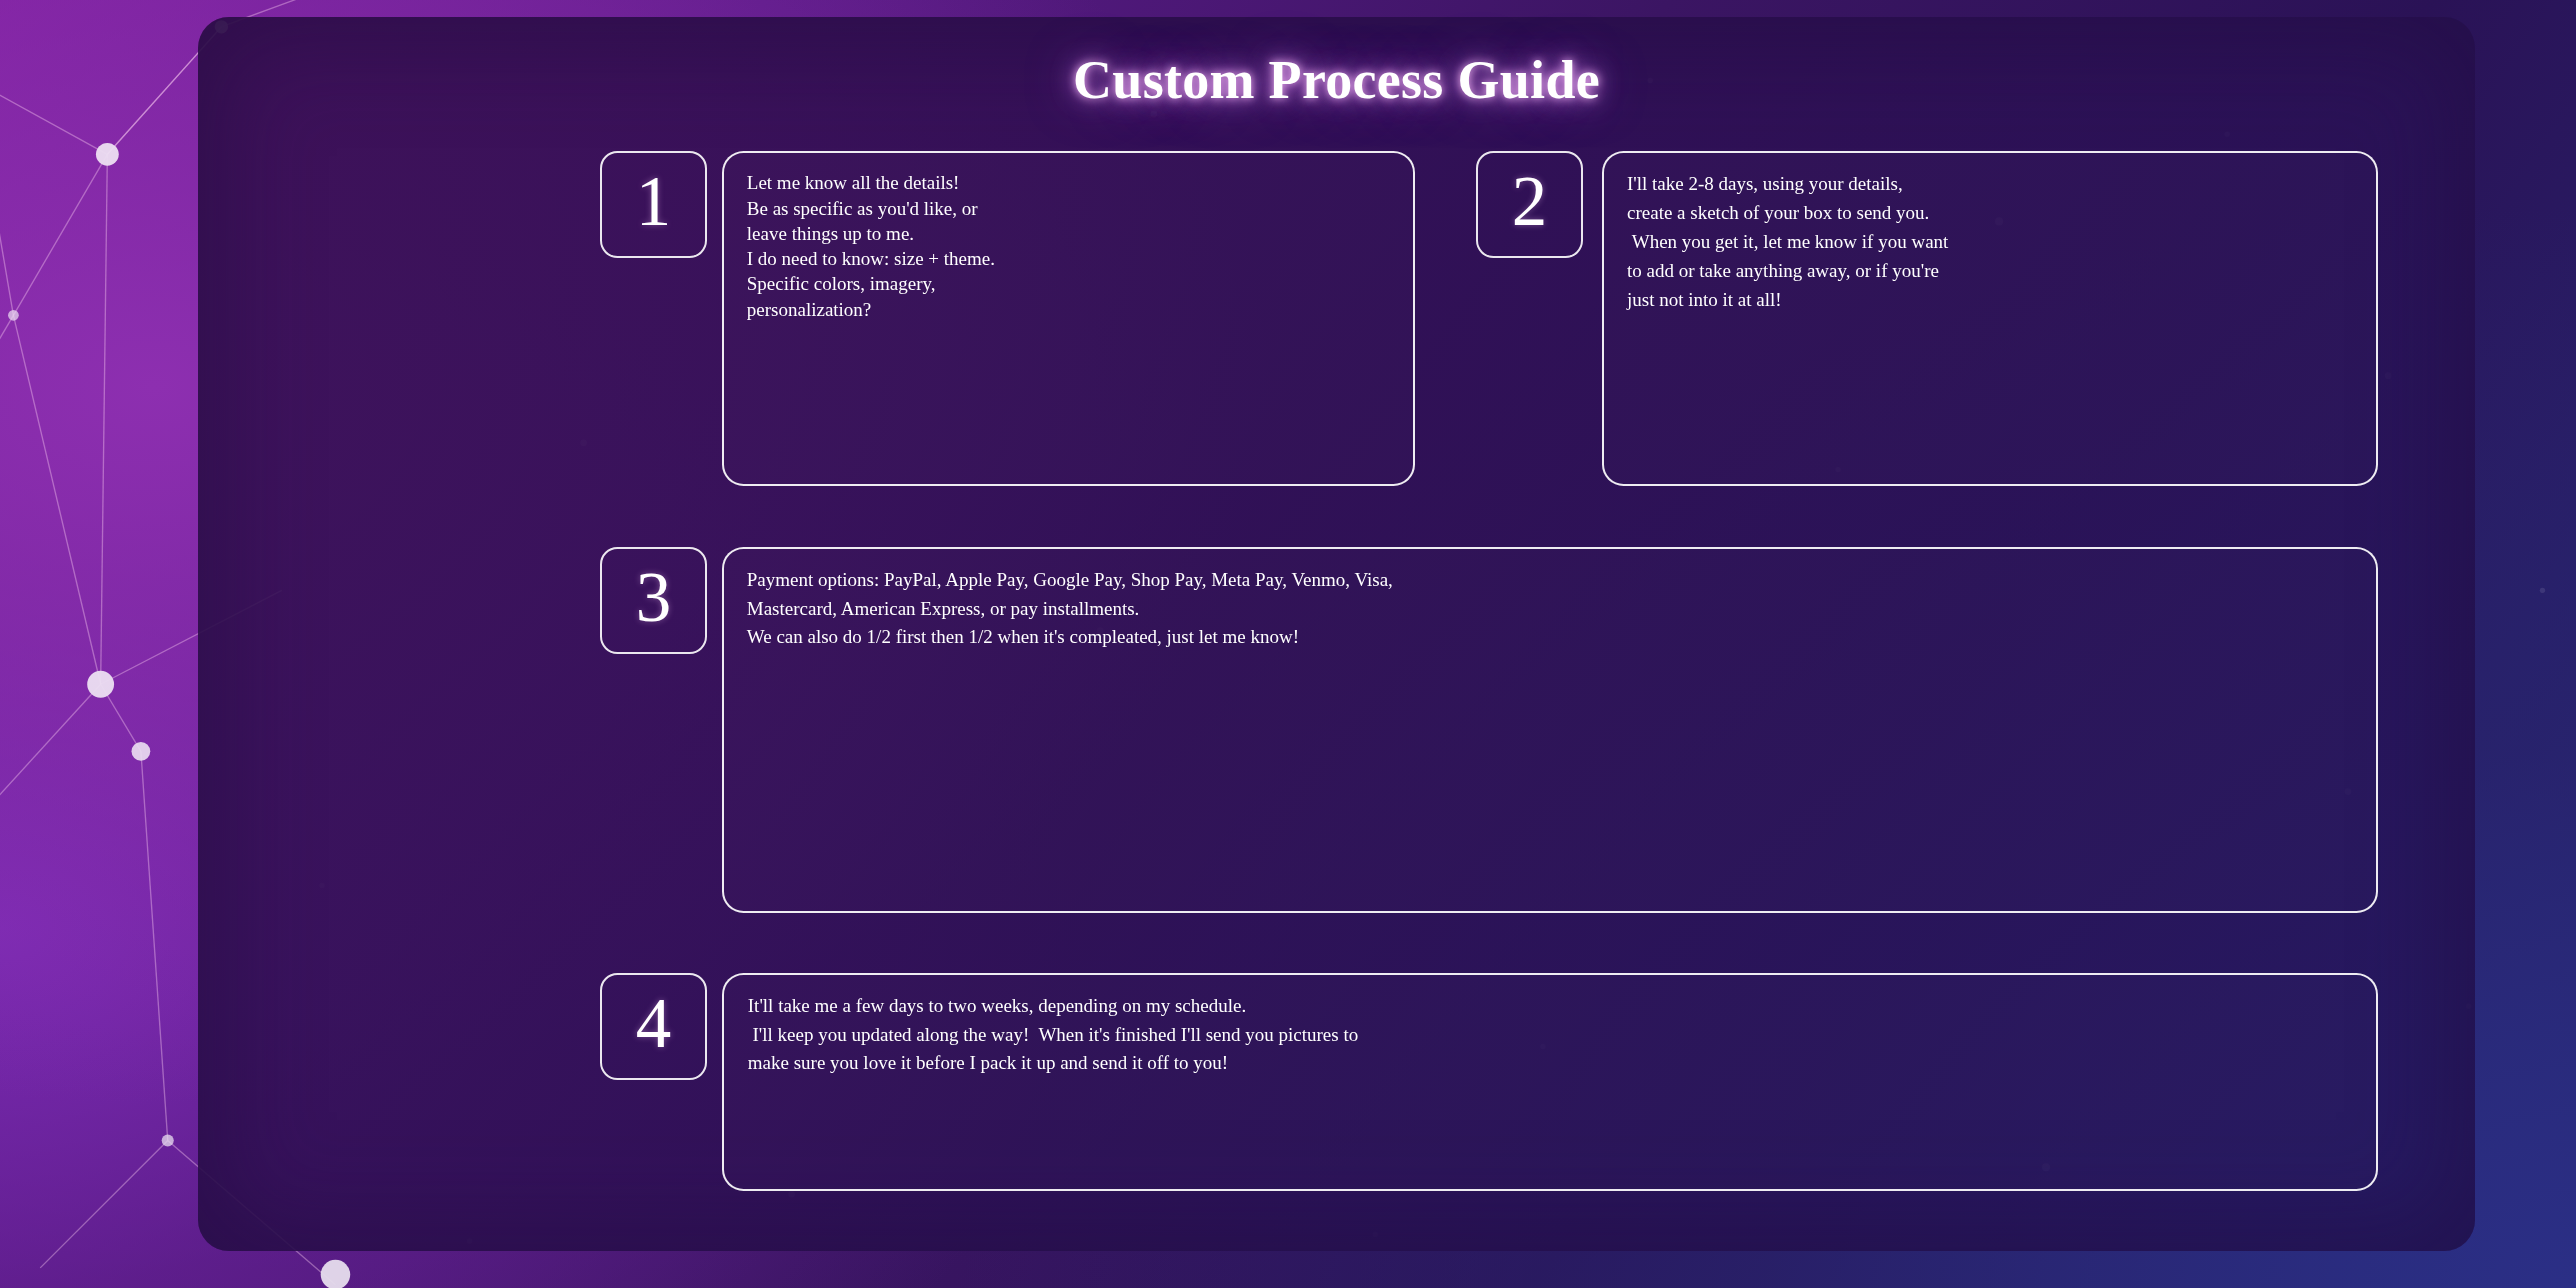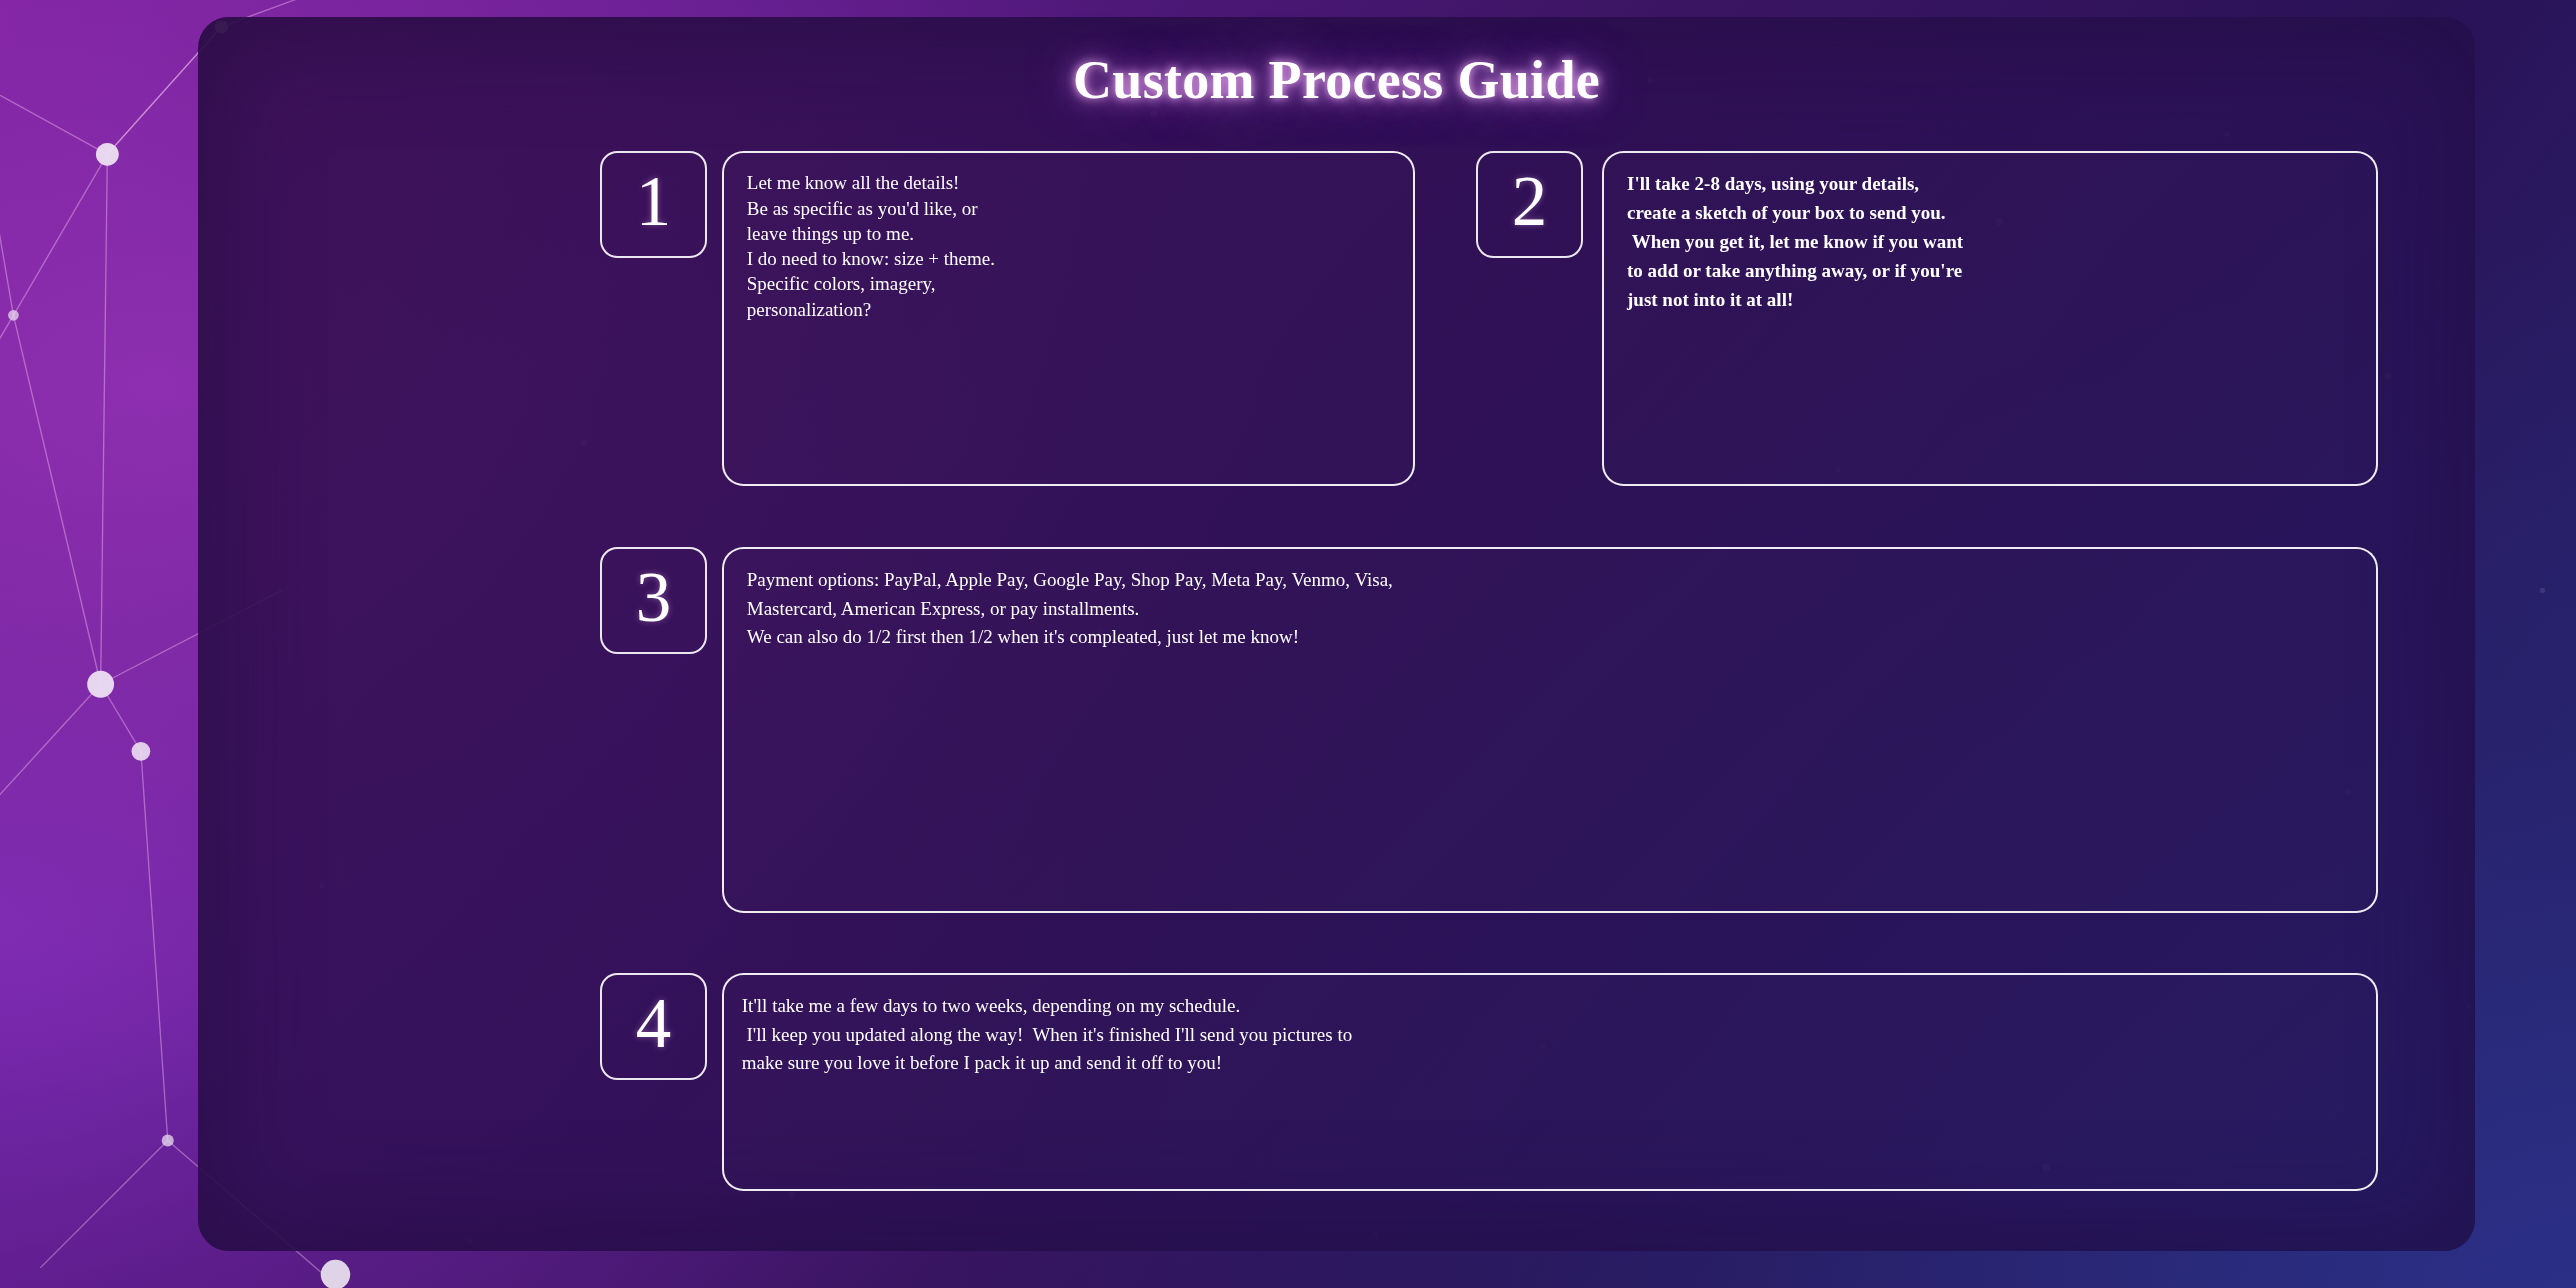--- a/index.html
+++ b/index.html
@@ -102,29 +102,29 @@
   .text-box p { margin: 0; white-space: pre-wrap; }
   .text-box p + p { margin-top: 24px; }
 
   
   #step-1 { left: 402px; top: 134px; width: 815px; }
   #step-1 .num-box { margin-right: 14.8px; }
   #step-1 .text-box { min-height: 335px; line-height: 1.33; }
 
   #step-2 { left: 1278px; top: 134px; width: 902px; }
   #step-2 .num-box { margin-right: 19px; }
-  #step-2 .text-box { min-height: 335px; line-height: 1.52; font-weight: bold; }
+  #step-2 .text-box { min-height: 335px; line-height: 1.52; }
 
   #step-3 { left: 402px; top: 530px; width: 1778px; }
   #step-3 .num-box { margin-right: 14.8px; }
   #step-3 .text-box { min-height: 366px; line-height: 1.48; }
 
   #step-4 { left: 402px; top: 956px; width: 1778px; }
   #step-4 .num-box { margin-right: 14.8px; }
-  #step-4 .text-box { min-height: 218px; line-height: 1.50; padding-left: 18px; }
+  #step-4 .text-box { min-height: 218px; line-height: 1.50; padding-left: 24px; }
 </style>
 </head>
 <body>
 
 <div id="stage">
 
   <svg id="network" viewBox="0 0 1100 1920" preserveAspectRatio="none">
     <g stroke="rgba(255,210,245,0.45)" stroke-width="2" fill="none">
       <line x1="-40" y1="120" x2="160" y2="230"></line>
       <line x1="160" y1="230" x2="330" y2="40"></line>

